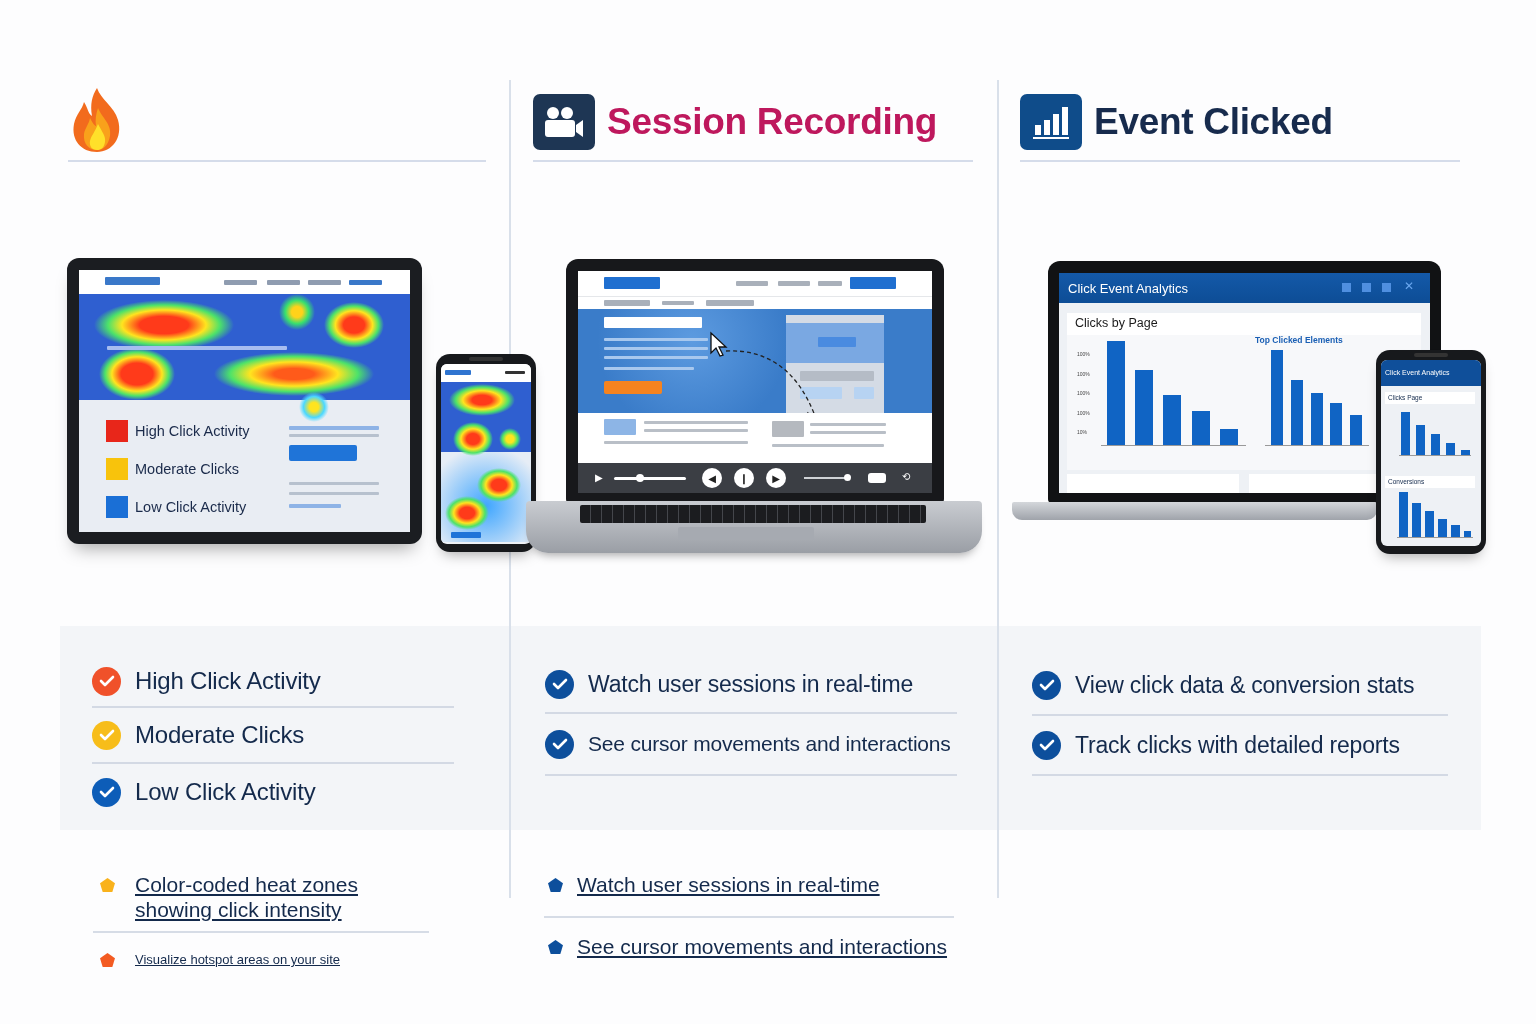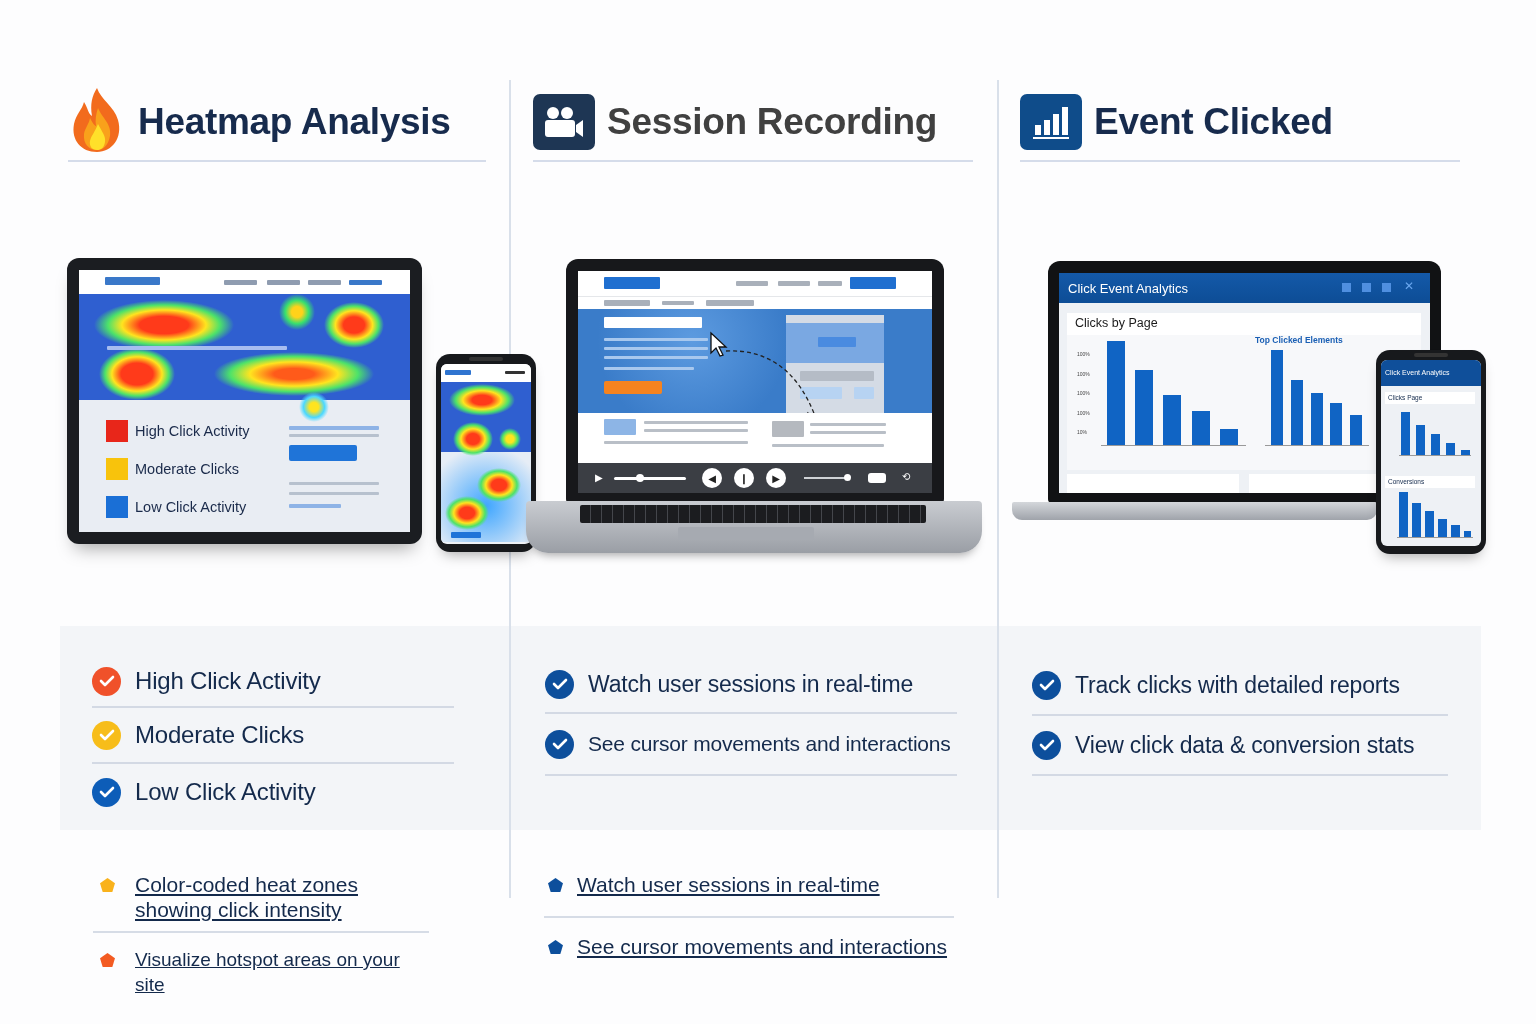--- a/index.html
+++ b/index.html
@@ -12,21 +12,21 @@
   .col { position: absolute; top: 0; height: 1024px; }
   .col.c1 { left: 60px; width: 440px; }
   .col.c2 { left: 520px; width: 470px; }
   .col.c3 { left: 1010px; width: 470px; }
 
   .header { position: absolute; top: 84px; left: 8px; right: 0; height: 78px; display: flex; align-items: center; border-bottom: 2px solid #d5dcea; }
   .c1 .header { width: 418px; }
   .c2 .header { width: 440px; left: 13px; }
   .c3 .header { width: 440px; left: 10px; }
   .header .title { font-size: 37px; font-weight: 700; letter-spacing: -0.3px; margin-left: 12px; color: #172b4d; }
-  .c2 .header .title { color: #404040; }
+  .c2 .header .title { color: #be185d; }
   .header-icon { width: 62px; height: 56px; display: flex; align-items: center; justify-content: center; border-radius: 7px; }
   .icon-session { background: #1e3654; }
   .icon-events { background: #0f4c8a; }
 
   
   .device { position: absolute; }
 
   
   .tablet { left: 7px; top: 258px; width: 355px; height: 286px; background: #1b1d21; border-radius: 12px; box-shadow: 0 12px 18px -8px rgba(0,0,0,.35); }
   .tablet .screen { position: absolute; left: 12px; top: 12px; right: 12px; bottom: 12px; background: #e9edf3; overflow: hidden; }
@@ -85,21 +85,20 @@
 
 <section class="col c1">
   <div class="header">
     <span>
       <svg width="58" height="68" viewBox="0 0 58 68">
         <path d="M29 2 C33 14 46 20 50 34 C55 52 44 66 29 66 C13 66 3 54 6 38 C8 28 14 24 16 16 C20 22 20 28 24 30 C22 18 24 10 29 2Z" fill="#f26b1d"></path>
         <path d="M30 22 C34 32 44 38 42 50 C40 60 35 64 29 64 C21 64 15 58 16 48 C17 42 21 38 22 32 C25 38 27 40 28 40 C27 34 28 28 30 22Z" fill="#f9a11b"></path>
         <path d="M30 38 C34 46 38 50 37 56 C36 62 33 64 29 64 C24 64 21 60 22 55 C23 50 27 46 30 38Z" fill="#ffe02a"></path>
       </svg>
     </span>
-    <span class="title">Heatmap Analysis</span>
   </div>
 
   <div class="device tablet">
     <div class="screen">
       <div class="nav">
         <div class="bar" style="left:26px;top:7px;width:55px;height:8px;background:#3a78c9"></div>
         <div class="bar" style="left:145px;top:10px;width:33px;background:#8f9cb0"></div>
         <div class="bar" style="left:188px;top:10px;width:33px;background:#8f9cb0"></div>
         <div class="bar" style="left:229px;top:10px;width:33px;background:#8f9cb0"></div>
         <div class="bar" style="left:270px;top:10px;width:33px;background:#3a78c9"></div>
@@ -181,21 +180,21 @@
     </div>
   </div>
 
   <div class="bullet-list" style="left:33px;top:872px;width:336px">
     <div class="bullet-item" style="padding-bottom:9px">
       <span class="pentagon" style="background:#f9b21c;margin:6px 20px 0 7px"></span>
       <span class="bullet-label" style="width:250px">Color-coded heat zones showing click intensity</span>
     </div>
     <div class="bullet-item" style="padding-top:14px">
       <span class="pentagon" style="background:#f35b22;margin:6px 20px 0 7px"></span>
-      <span class="bullet-label" style="font-size:19px">Visualize hotspot areas on your site</span>
+      <span class="bullet-label" style="font-size:13px">Visualize hotspot areas on your site</span>
     </div>
   </div>
 </section>
 
 <section class="col c2">
   <div class="header">
     <span class="header-icon icon-session">
       <svg width="42" height="34" viewBox="0 0 42 34">
         <circle cx="10" cy="8" r="6" fill="#fff"></circle>
         <circle cx="24" cy="8" r="6" fill="#fff"></circle>
@@ -375,24 +374,24 @@
     </div>
   </div>
 
   <div class="check-list" style="left:22px;top:656px;width:416px">
     <div class="check-item" style="height:60px">
       <span class="check-circle" style="background:#0d4f9c">
           <svg width="16" height="12" viewBox="0 0 16 12">
             <path d="M2 6 L6 10 L14 2" stroke="#fff" stroke-width="2.6" fill="none" stroke-linecap="round" stroke-linejoin="round"></path>
           </svg>
         </span>
-      <span class="check-label" style="font-size:23px">Track clicks with detailed reports</span>
+      <span class="check-label" style="font-size:23px">View click data &amp; conversion stats</span>
     </div>
     <div class="check-item" style="height:60px">
       <span class="check-circle" style="background:#0d4f9c">
           <svg width="16" height="12" viewBox="0 0 16 12">
             <path d="M2 6 L6 10 L14 2" stroke="#fff" stroke-width="2.6" fill="none" stroke-linecap="round" stroke-linejoin="round"></path>
           </svg>
         </span>
-      <span class="check-label" style="font-size:23px">View click data &amp; conversion stats</span>
+      <span class="check-label" style="font-size:23px">Track clicks with detailed reports</span>
     </div>
   </div>
 </section>
 
 </body></html>

